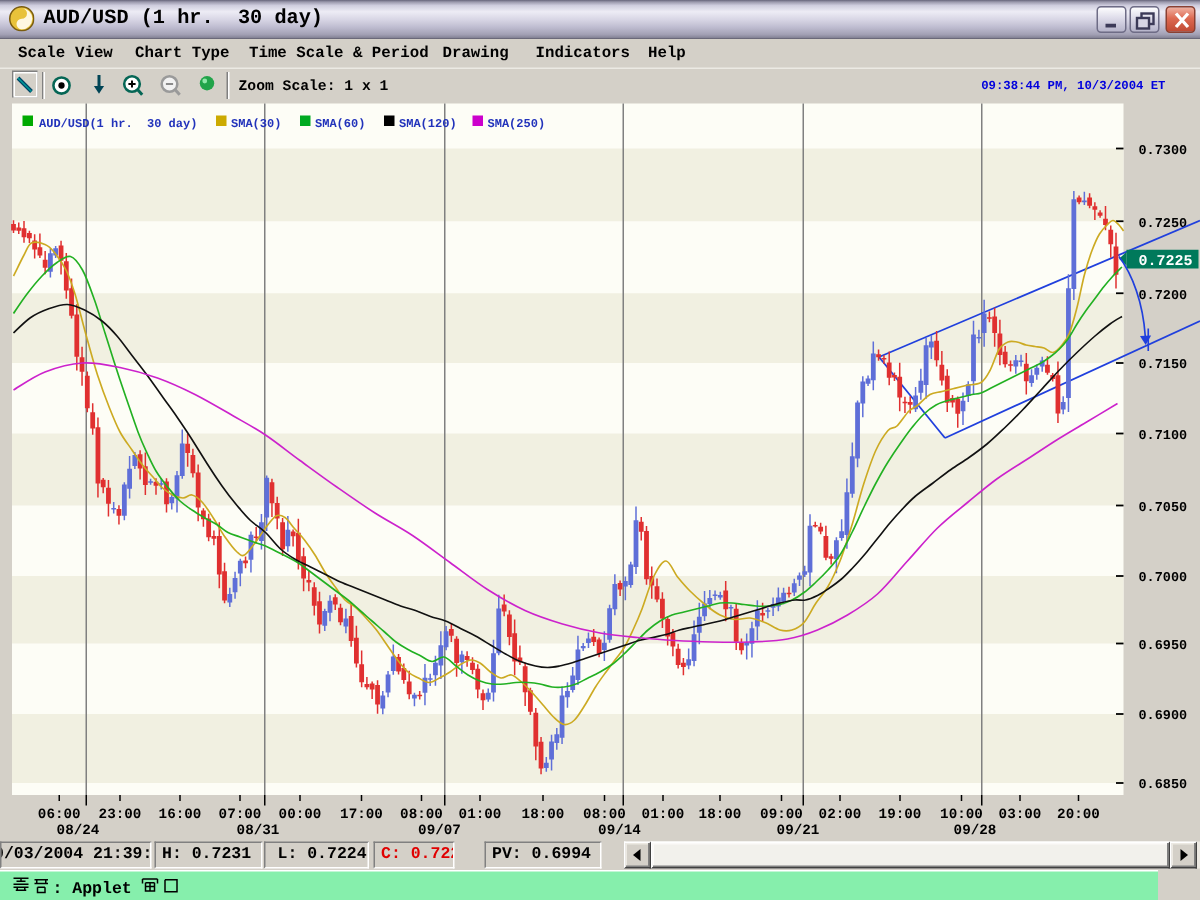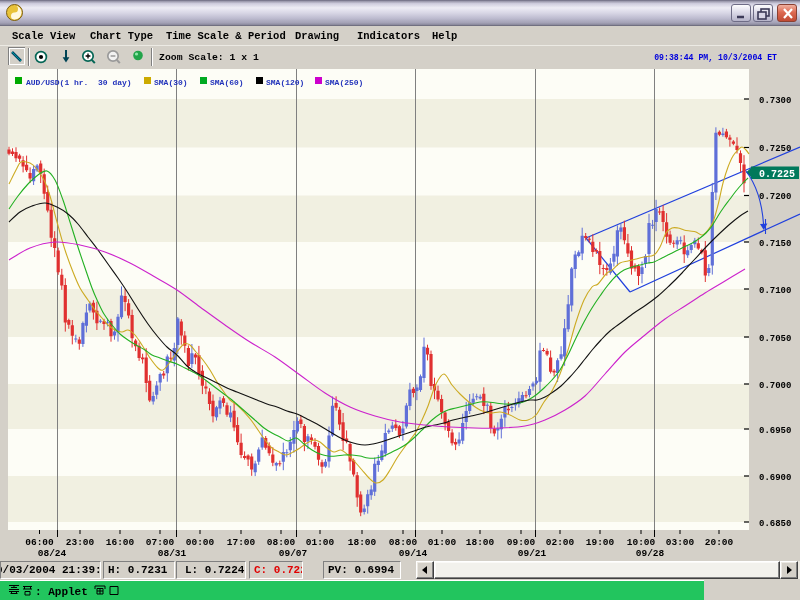--- a/index.html
+++ b/index.html
@@ -22,31 +22,32 @@
 #clock{position:absolute;right:23px;top:7px;font-size:8.2px;font-weight:bold;color:#0000dd;white-space:pre;}
 
 #status{left:0;top:561px;width:800px;height:19px;background:#d4d0c8;}
 .panel{position:absolute;top:0;height:18px;border:1px solid;border-color:#808080 #fff #fff #808080;
 font-size:11px;font-weight:bold;color:#000;padding-top:2px;overflow:hidden;white-space:pre;}
 
 #sbar{position:absolute;left:416px;top:0px;width:384px;height:18px;background:#ece9e2;}
 .sbtn{position:absolute;top:0;width:18px;height:18px;background:#d4d0c8;border:1px solid;border-color:#fff #404040 #404040 #fff;box-shadow:inset -1px -1px 0 #808080, inset 1px 1px 0 #ece9e2;}
 #sthumb{position:absolute;left:18px;top:0;width:346px;height:18px;background:#f2f1ec;border:1px solid;border-color:#fff #404040 #404040 #fff;box-shadow:inset -1px -1px 0 #808080, inset 1px 1px 0 #fbfaf8;}
 
-#warn{left:0;top:580px;width:704px;height:20px;background:#22c55e;border-top:1px solid #fff;
+#warn{left:0;top:580px;width:772px;height:20px;background:#86efac;border-top:1px solid #fff;
 font-size:11px;font-weight:bold;color:#000;padding:3px 12px 0 8px;white-space:pre;}
 </style></head>
 <body>
 <div id="title" class="abs">
  <svg class="ico" width="17" height="17">
       <circle cx="8.5" cy="8.5" r="8" fill="#e8c23a" stroke="#7a5c10" stroke-width="1"></circle>
       <path d="M8.5 1.5a7 7 0 0 1 0 14 3.5 3.5 0 0 1 0-7 3.5 3.5 0 0 0 0-7z" fill="#fff8e0"></path>
       <circle cx="8.5" cy="5" r="1.3" fill="#e8c23a"></circle>
       <circle cx="8.5" cy="12" r="1.3" fill="#fff8e0"></circle>
     </svg>
+ <div class="txt">AUD/USD (1 hr.  30 day)</div>
  <div class="wbtn" style="left:731px;">
       <svg width="20" height="18">
         <path d="M5 12h7" stroke="#3c3a58" stroke-width="2.5"></path>
       </svg>
     </div>
  <div class="wbtn" style="left:753px;">
       <svg width="20" height="18">
         <rect x="7" y="4" width="8" height="7" fill="none" stroke="#3c3a58" stroke-width="1.6"></rect>
         <rect x="4" y="7" width="8" height="7" fill="#d7d5e5" stroke="#3c3a58" stroke-width="1.6"></rect>
       </svg>

